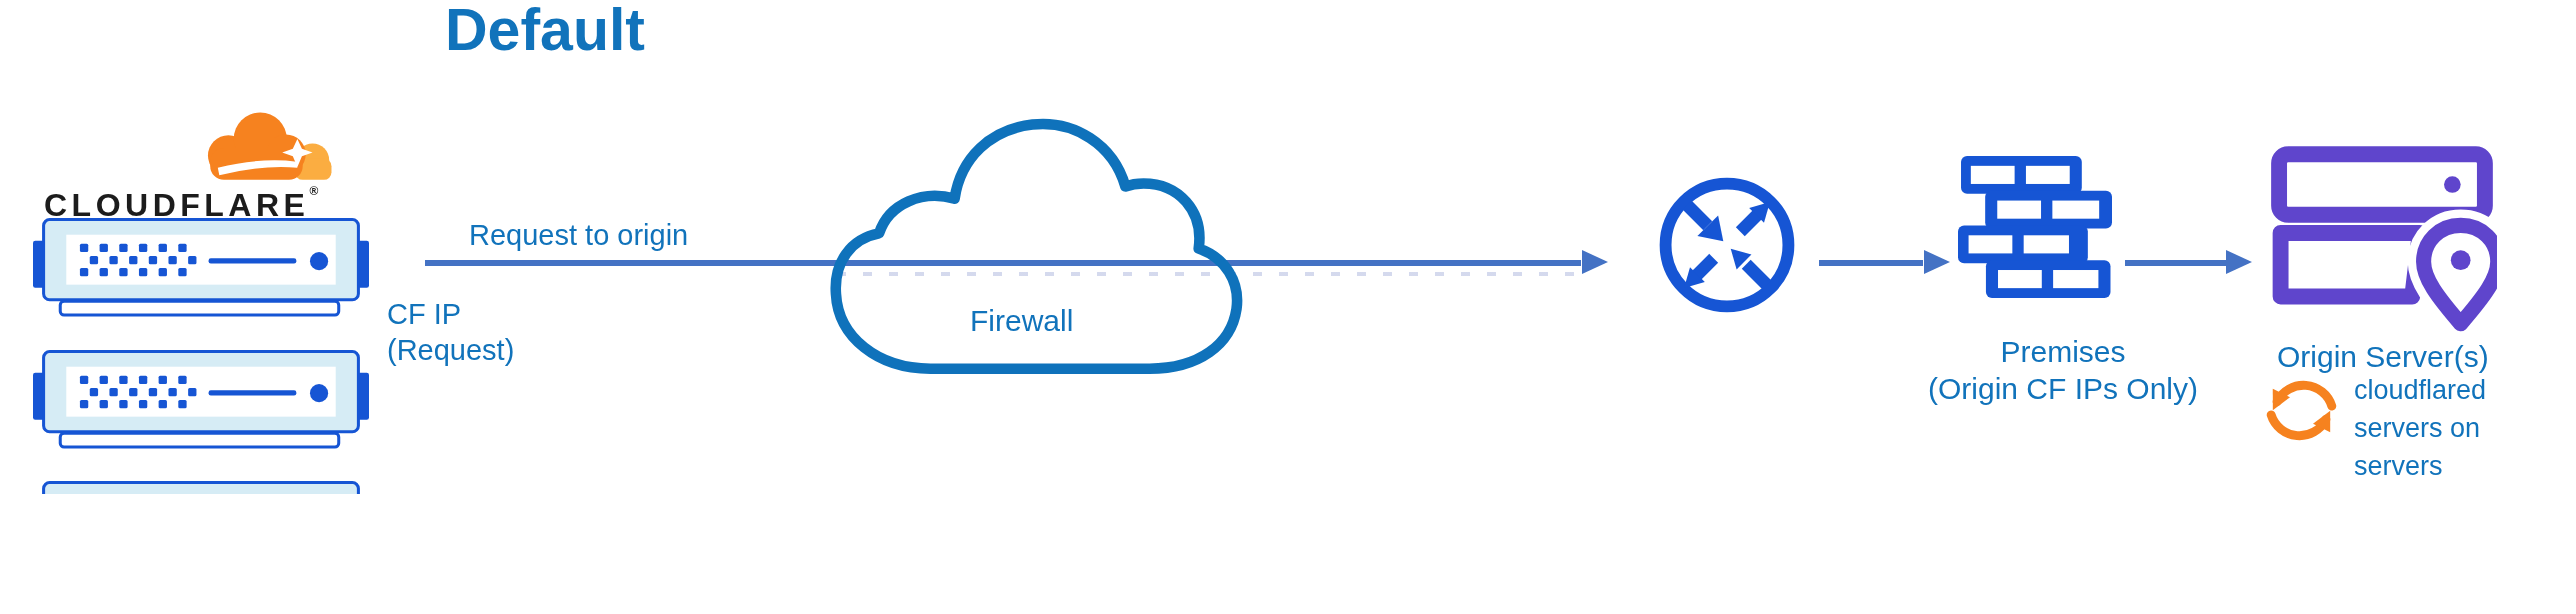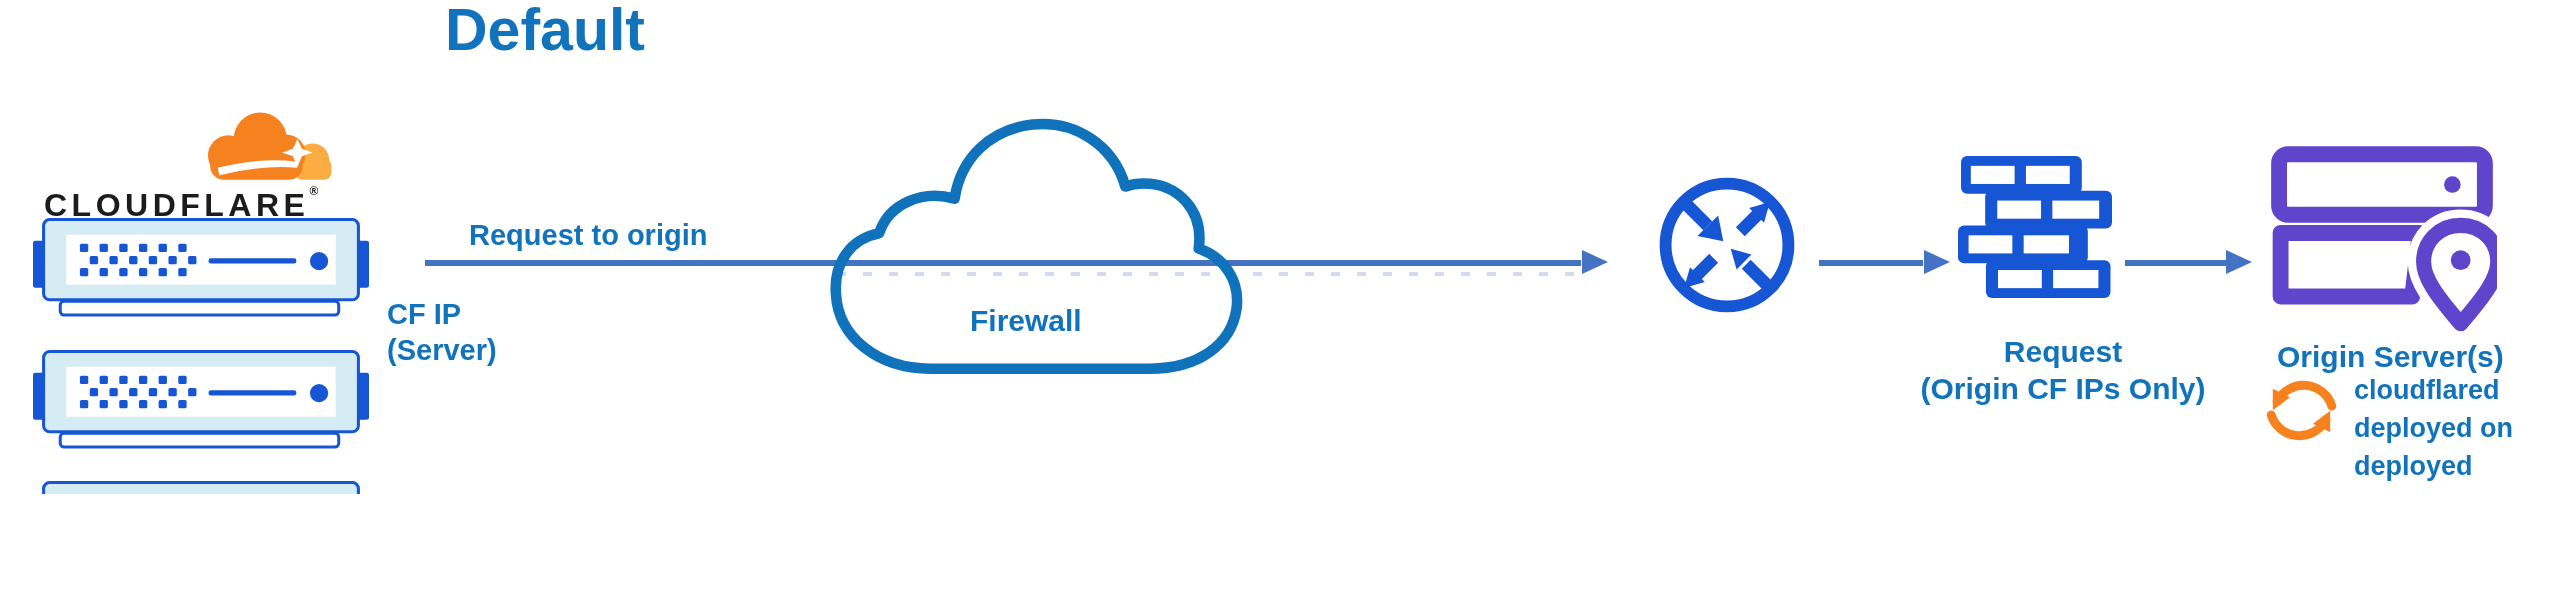--- a/index.html
+++ b/index.html
@@ -11,21 +11,21 @@
     --c-purple:#5f45cc;
     --c-orange:#f6821f;
     --c-orange-light:#fbad41;
     --c-wordmark:#1c1c1c;
   }
   html,body{margin:0;padding:0;background:#fff;}
   .stage{
     position:relative;width:2576px;height:494px;background:#ffffff;overflow:hidden;
     font-family:"Liberation Sans", sans-serif;
   }
-  .abs{position:absolute;font-weight:bold;}
+  .abs{position:absolute;}
   .blue-label{color:var(--c-blue-text);}
   .title{
     left:445px;top:-3px;font-size:59px;font-weight:600;line-height:1.15;
     color:var(--c-blue-text);letter-spacing:0;
   }
   .wordmark{
     left:44px;top:184px;font-size:32px;font-weight:bold;letter-spacing:4.5px;
     color:var(--c-wordmark);white-space:nowrap;
   }
   .wordmark sup{font-size:12px;letter-spacing:0;vertical-align:21px;}
@@ -170,21 +170,21 @@
   <div class="abs conn-head" style="left:1582px;top:250px;"></div>
   <div class="abs dashed-faint" style="left:837px;top:272px;width:749px;"></div>
 
   <div class="abs conn-line" style="left:1819px;top:260px;width:104px;"></div>
   <div class="abs conn-head" style="left:1924px;top:250px;"></div>
 
   <div class="abs conn-line" style="left:2125px;top:260px;width:101px;"></div>
   <div class="abs conn-head" style="left:2226px;top:250px;"></div>
 
   <div class="abs blue-label lbl-request">Request to origin</div>
-  <div class="abs blue-label lbl-cfip">CF IP (Server)</div>
+  <div class="abs blue-label lbl-cfip">CF IP (Request)</div>
 
   <div class="abs" style="left:817px;top:114px;">
     <svg width="446" height="263" viewBox="0 0 590 348">
       <path d="M150,337 L440,337 C505,337 548,305 555,258 C560,222 540,190 505,178
                C512,128 478,92 432,92 C424,92 416,93 408,96
                C392,40 340,8 285,14 C230,20 190,58 182,112
                C140,100 95,118 82,158 C45,165 22,196 25,238
                C28,295 80,337 150,337 Z" fill="none" stroke="var(--c-cloud-stroke)" stroke-width="14" stroke-linejoin="round"></path>
     </svg>
   </div>
@@ -220,21 +220,21 @@
         <rect x="52" y="59" width="58" height="24"></rect>
         <rect x="125" y="59" width="62" height="24"></rect>
         <rect x="14" y="105" width="58" height="24"></rect>
         <rect x="87" y="105" width="60" height="24"></rect>
         <rect x="53" y="151" width="58" height="24"></rect>
         <rect x="126" y="151" width="60" height="24"></rect>
       </g>
     </svg>
   </div>
   <div class="abs blue-label lbl-firewall">
-    <div>Request</div>
+    <div>Premises</div>
     <div>(Origin CF IPs Only)</div>
   </div>
 
   <div class="abs" style="left:2270px;top:145px;">
     <svg width="227" height="188" viewBox="0 0 300 248">
       <rect x="12" y="12" width="272" height="80" rx="12" fill="#ffffff" stroke="var(--c-purple)" stroke-width="21"></rect>
       <circle cx="241" cy="52" r="11" fill="var(--c-purple)"></circle>
       <path d="M14,116 L198,116 L188,200 L14,200 Z" fill="#ffffff" stroke="var(--c-purple)" stroke-width="21" stroke-linejoin="round"></path>
       <path d="M252,106 C224,106 203,127 203,154 C203,176 221,200 252,236 C283,200 301,176 301,154 C301,127 280,106 252,106 Z" fill="none" stroke="#ffffff" stroke-width="42"></path>
       <path d="M252,106 C224,106 203,127 203,154 C203,176 221,200 252,236 C283,200 301,176 301,154 C301,127 280,106 252,106 Z" fill="#ffffff" stroke="var(--c-purple)" stroke-width="20" stroke-linejoin="round"></path>
@@ -247,16 +247,16 @@
     <svg width="89" height="71" viewBox="0 0 110 96">
       <defs>
         <marker id="oh" orient="auto" markerUnits="userSpaceOnUse" markerWidth="30" markerHeight="30" refX="15" refY="15">
           <path d="M2,2 L28,15 L2,28 Z" fill="var(--c-orange)"></path>
         </marker>
       </defs>
       <path d="M96,42 A40,40 0 0 0 22,36" fill="none" stroke="var(--c-orange)" stroke-width="12" stroke-linecap="round" marker-end="url(#oh)"></path>
       <path d="M14,54 A40,40 0 0 0 88,60" fill="none" stroke="var(--c-orange)" stroke-width="12" stroke-linecap="round" marker-end="url(#oh)"></path>
     </svg>
   </div>
-  <div class="abs blue-label lbl-note">cloudflared deployed on deployed</div>
+  <div class="abs blue-label lbl-note">cloudflared servers on servers</div>
 
 </div>
 
 
 </body></html>

